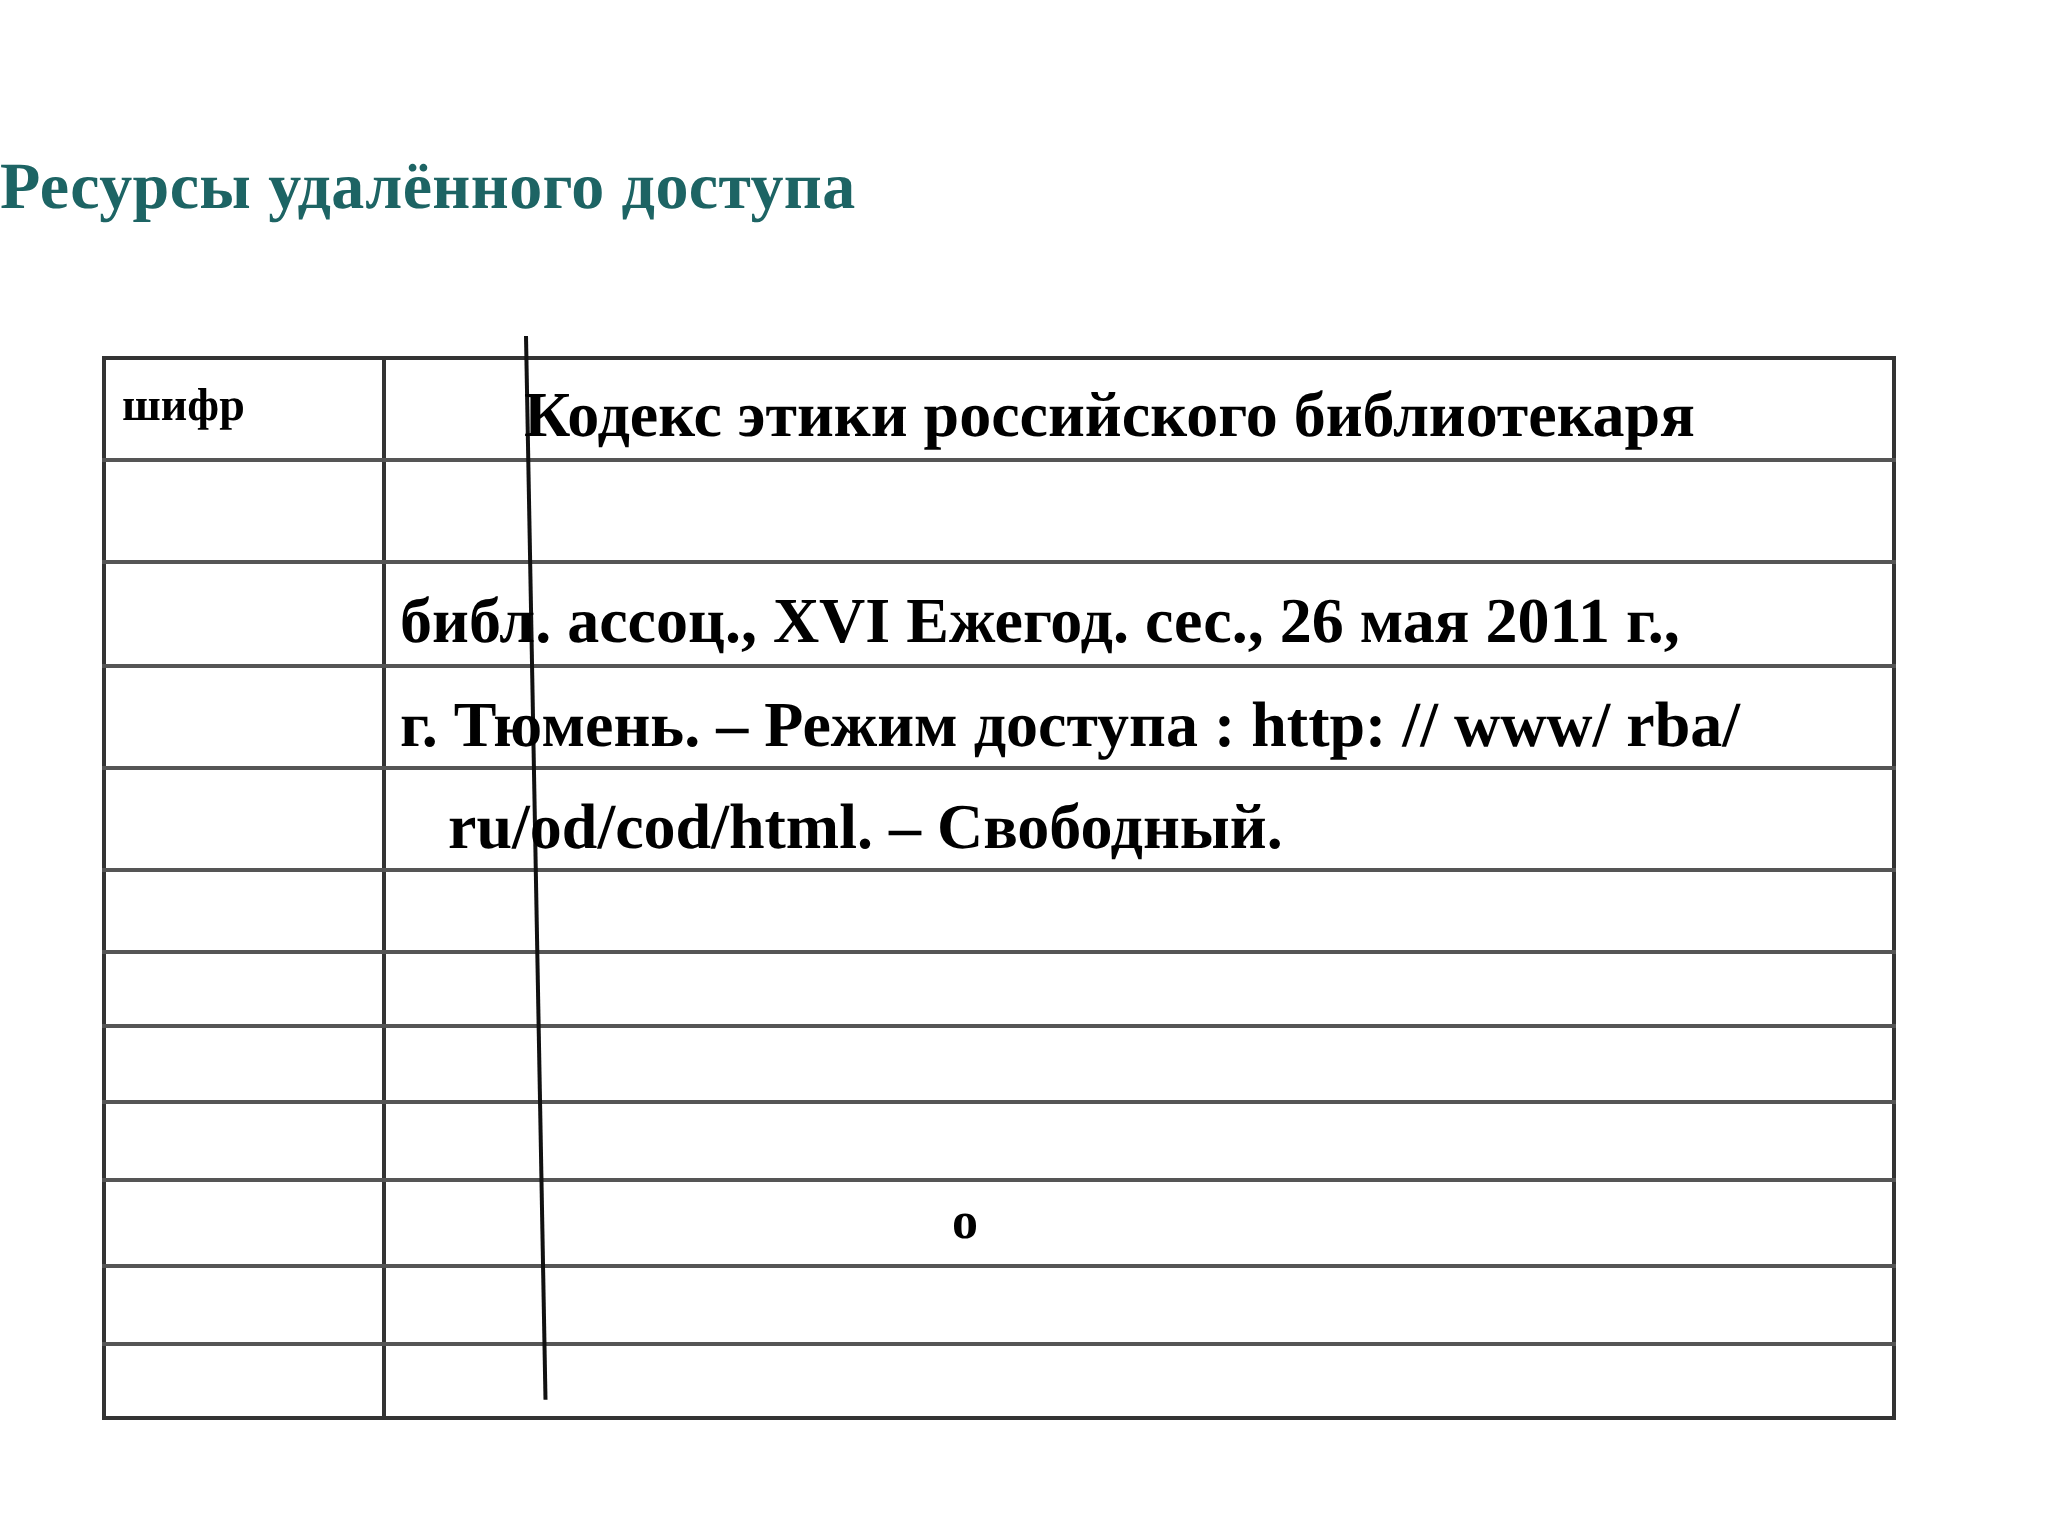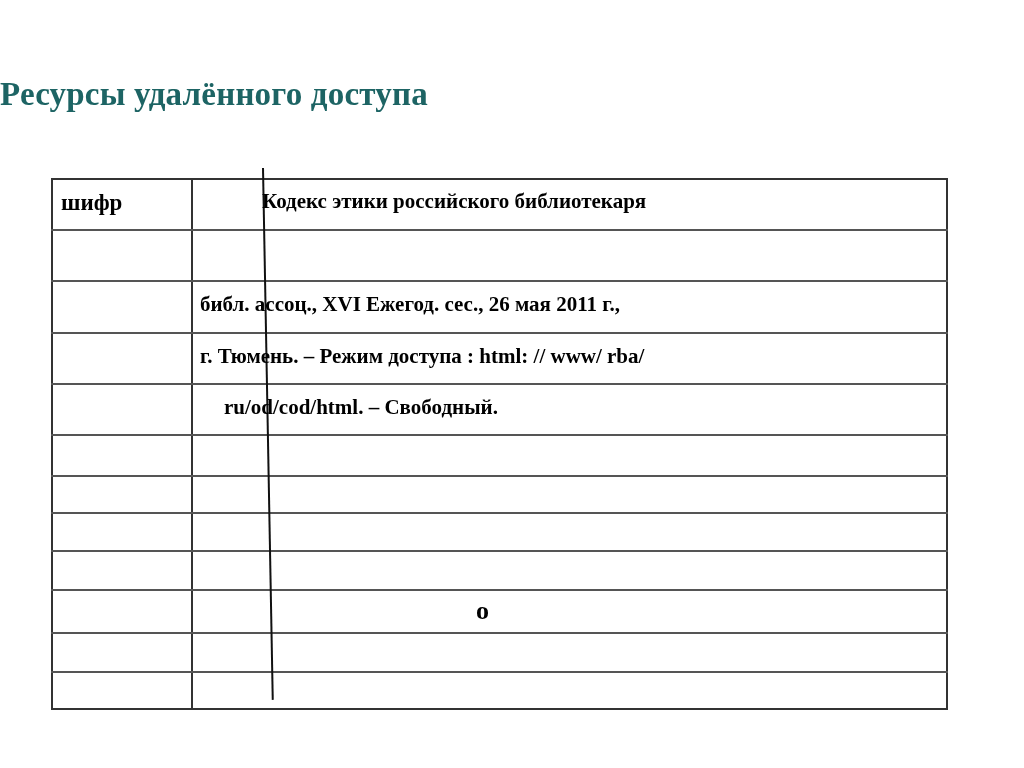--- a/index.html
+++ b/index.html
@@ -11,21 +11,21 @@
     position: absolute; left: 0; width: 1024px; top: 76px; text-align: left;
     font-size: 33px; font-weight: bold; color: #1d6464; letter-spacing: 0.2px;
   }
   .grid { position: absolute; left: 0; top: 0; width: 1024px; height: 768px; }
   .hline { position: absolute; height: 2px; background: #555; }
   .vline { position: absolute; width: 2px; background: #333; }
   .cell-text {
     position: absolute; font-weight: bold; color: #000; white-space: nowrap;
   }
   .cipher { left: 61px; top: 190px; font-size: 23px; }
-  .line-text { font-size: 21px; left: 200px; }
+  .line-text { font-size: 32px; left: 200px; }
   .line-0 { left: 262px; top: 189px; }
   .line-1 { top: 240px; }
   .line-2 { top: 292px; }
   .line-3 { top: 344px; }
   .line-4 { top: 395px; margin-left: 24px; }
   .mark { left: 476px; top: 596px; font-size: 26px; }
   .stray {
     position: absolute; left: 262px; top: 168px; width: 1.5px; height: 532px; background: #111;
     transform-origin: top left; transform: rotate(-1.05deg);
   }
@@ -53,16 +53,16 @@
   <div class="hline" style="left:51px; top:550px; width:897px;"></div>
   <div class="hline" style="left:51px; top:589px; width:897px;"></div>
   <div class="hline" style="left:51px; top:632px; width:897px;"></div>
   <div class="hline" style="left:51px; top:671px; width:897px;"></div>
 
   <div class="stray"></div>
 
   <div class="cell-text cipher">шифр</div>
   <div class="cell-text line-text line-0">Кодекс этики российского библиотекаря</div>
   <div class="cell-text line-text line-2">библ. ассоц., XVI Ежегод. сес., 26 мая 2011 г.,</div>
-  <div class="cell-text line-text line-3">г. Тюмень. – Режим доступа : html: // www/ rba/</div>
+  <div class="cell-text line-text line-3">г. Тюмень. – Режим доступа : http: // www/ rba/</div>
   <div class="cell-text line-text line-4">ru/od/cod/html. – Свободный.</div>
   <div class="cell-text mark">o</div>
 </div>
 
 </body></html>

